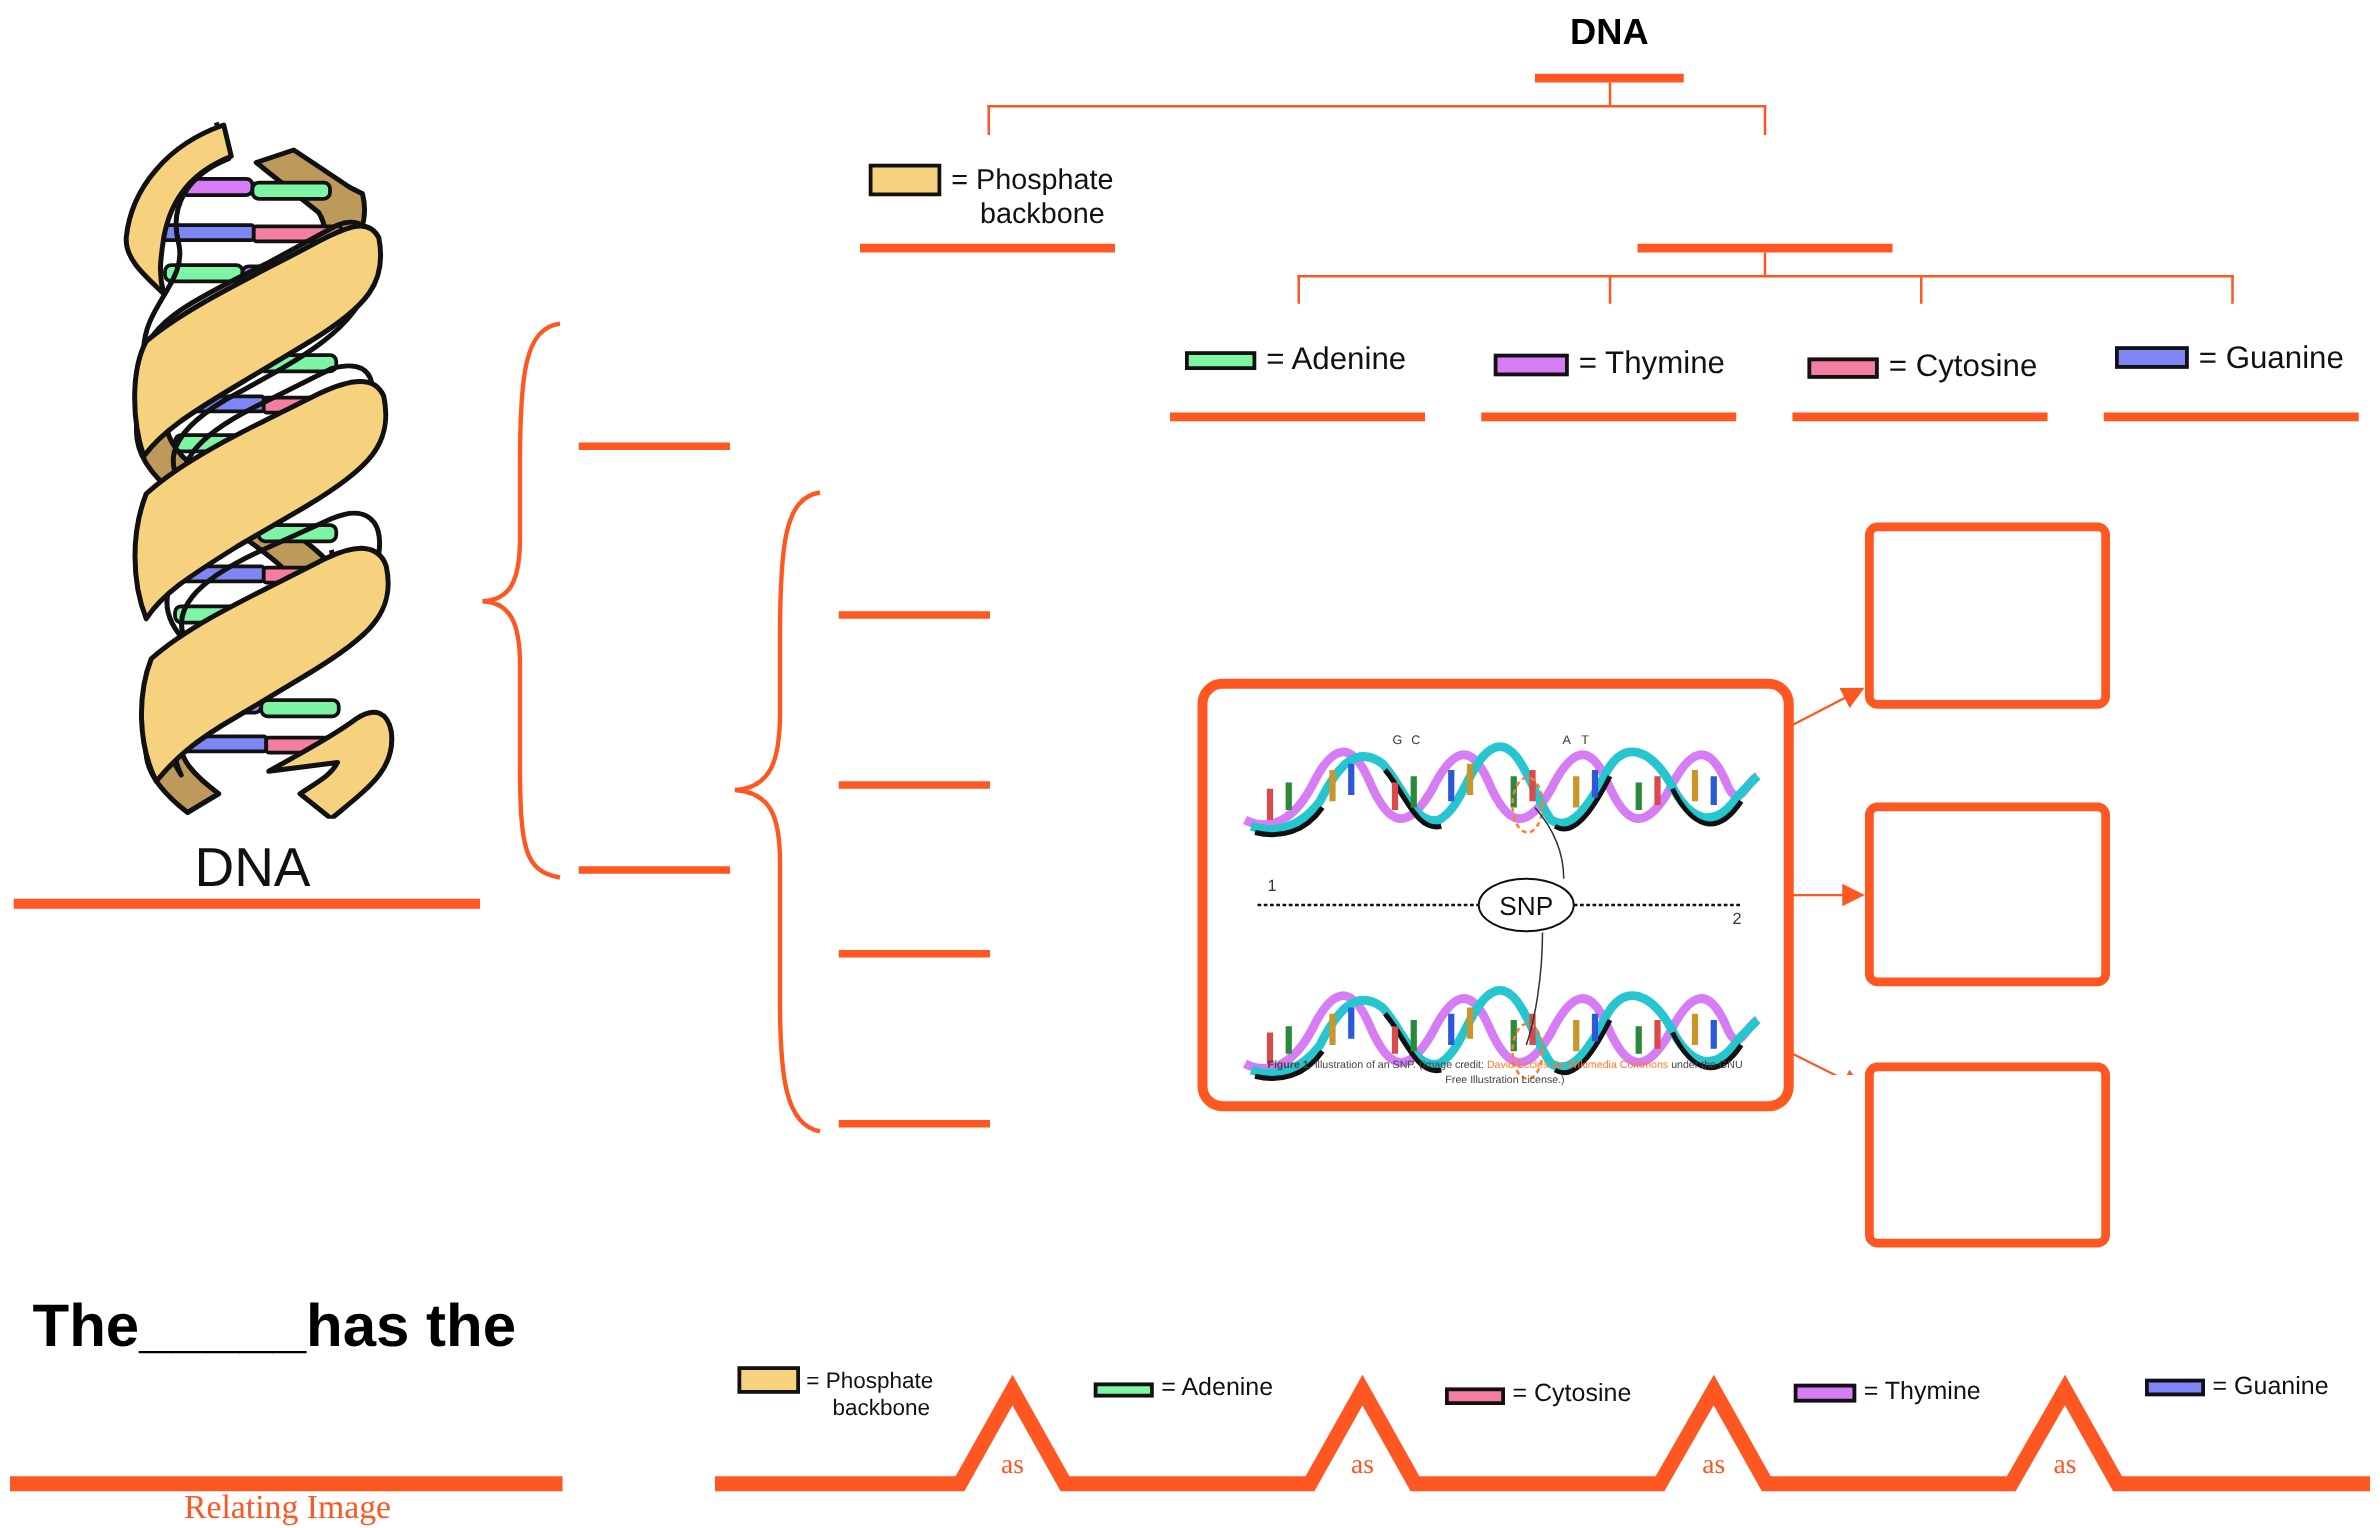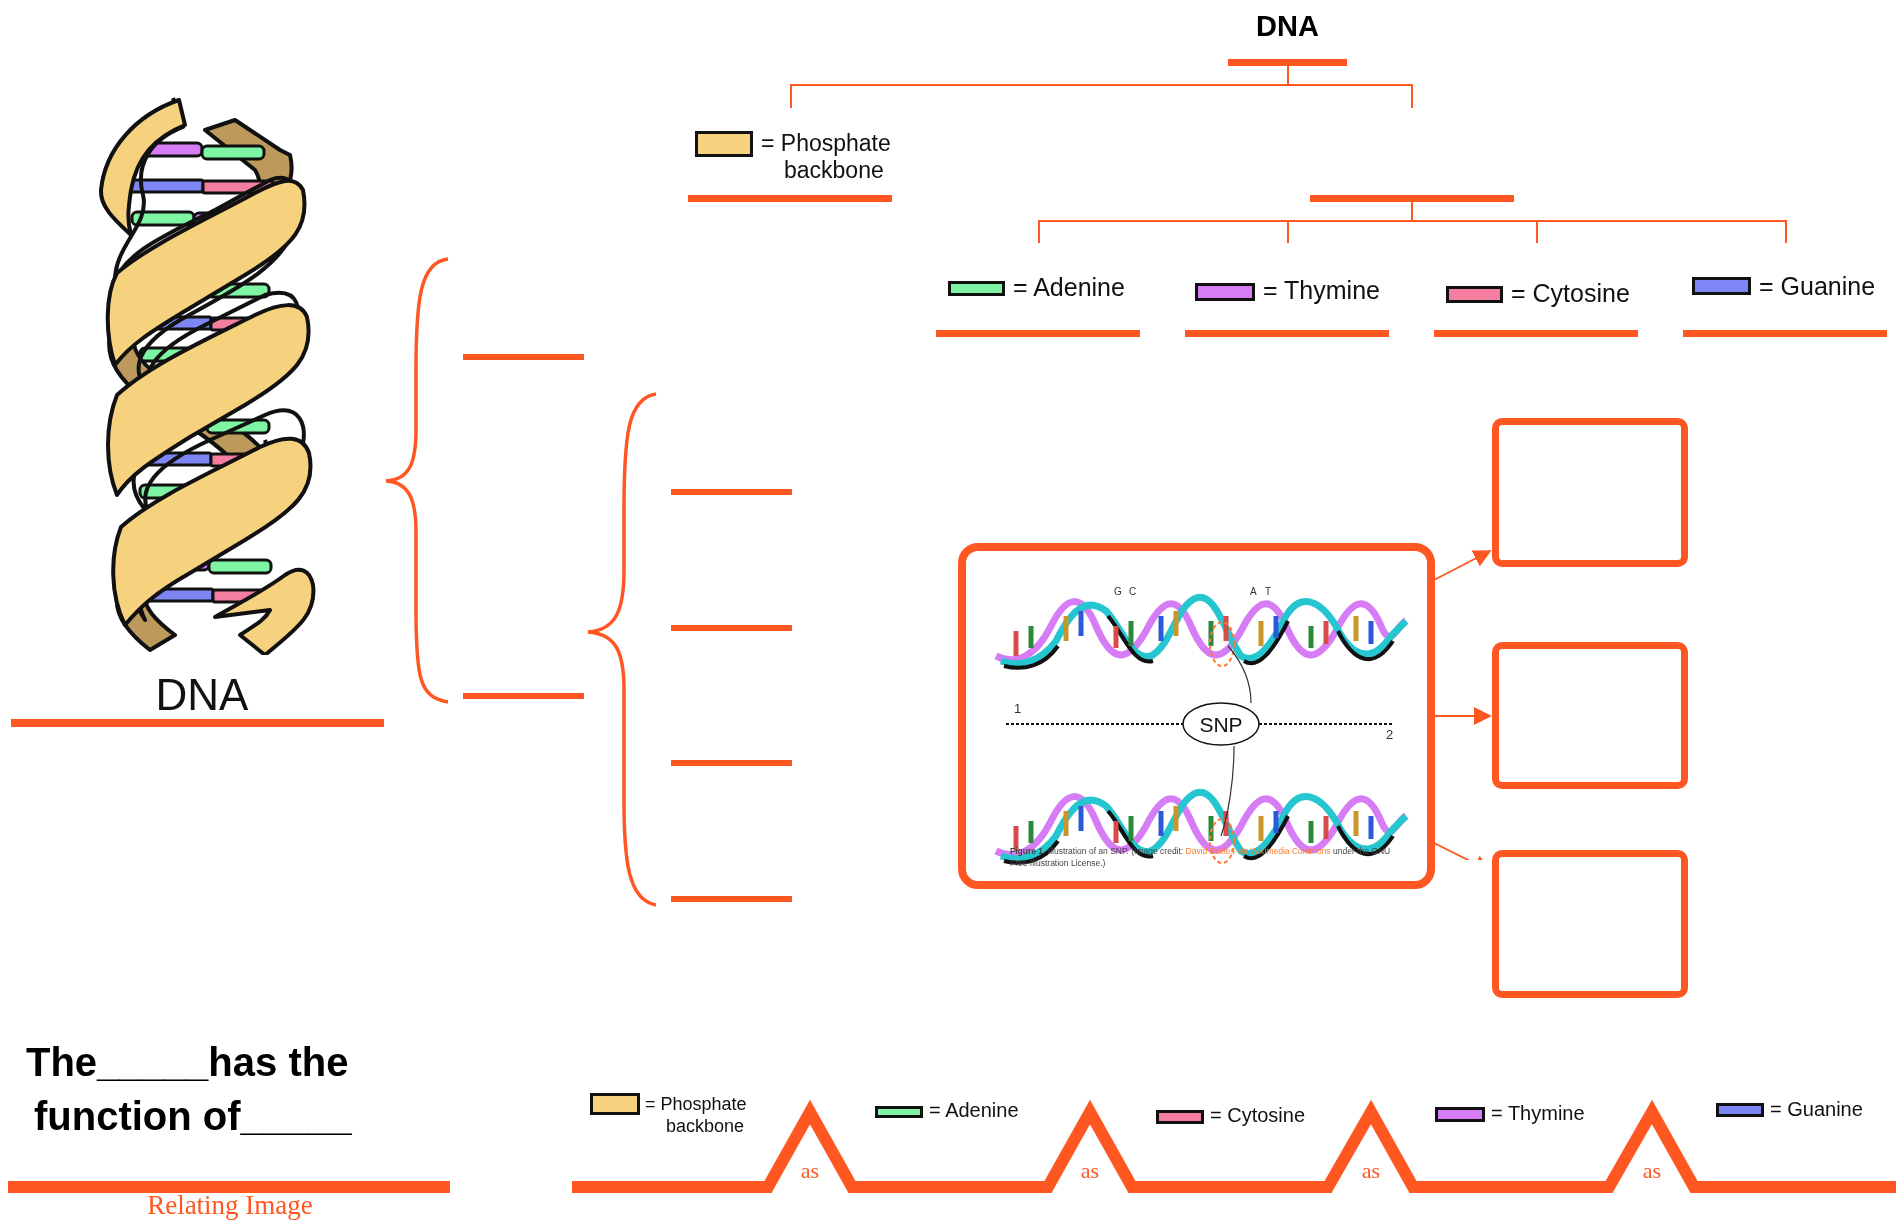--- a/index.html
+++ b/index.html
@@ -164,44 +164,43 @@
     </g>
     <ellipse cx="256" cy="93" rx="12" ry="22" fill="none" stroke="#ff7a33" stroke-width="2" stroke-dasharray="4 3"></ellipse>
     <ellipse cx="256" cy="290" rx="12" ry="22" fill="none" stroke="#ff7a33" stroke-width="2" stroke-dasharray="4 3"></ellipse>
     <line x1="40" y1="173" x2="217" y2="173" stroke="#111" stroke-width="2" stroke-dasharray="3 2"></line>
     <line x1="293" y1="173" x2="427" y2="173" stroke="#111" stroke-width="2" stroke-dasharray="3 2"></line>
     <path d="M262 95 C275 110 285 130 285 152" fill="none" stroke="#333" stroke-width="1.2"></path>
     <path d="M268 195 C268 230 262 265 255 285" fill="none" stroke="#333" stroke-width="1.2"></path>
     <ellipse cx="255" cy="173" rx="38" ry="21" fill="#fff" stroke="#111" stroke-width="1.5"></ellipse>
     <text x="255" y="181" text-anchor="middle" font-family="'DejaVu Serif', serif" font-size="21" fill="#111">SNP</text>
   </svg>
-  <div class="abs" style="left:44px;top:294px;width:420px;text-align:left;font-size:8.5px;color:#444;line-height:12px;">
+  <div class="abs" style="left:28px;top:294px;width:420px;text-align:center;font-size:8.5px;color:#444;line-height:12px;">
     <b>Figure 1.</b><span> Illustration of an SNP. (Image credit: </span><span style="color:#ff7a2a">David Eccles via Wikimedia Commons</span><span> under the GNU</span><br>
     <span>Free Illustration License.)</span>
   </div>
 </div>
 
 <svg class="abs" style="left:1430px;top:540px" width="70" height="320">
   <defs>
       <marker id="ah" markerWidth="10" markerHeight="10" refX="9" refY="5" orient="auto">
         <path d="M0 0 L10 5 L0 10 Z" fill="#ff5722"></path>
       </marker>
     </defs>
   <line x1="4" y1="40" x2="60" y2="11" stroke="#ff5722" stroke-width="1.8" marker-end="url(#ah)"></line>
   <line x1="4" y1="176" x2="60" y2="176" stroke="#ff5722" stroke-width="1.8" marker-end="url(#ah)"></line>
   <line x1="4" y1="303" x2="60" y2="331" stroke="#ff5722" stroke-width="1.8" marker-end="url(#ah)"></line>
 </svg>
 
 <div class="box" style="left:1492px;top:418px;width:196px;height:149px;"></div>
 <div class="box" style="left:1492px;top:642px;width:196px;height:147px;"></div>
 <div class="box" style="left:1492px;top:850px;width:196px;height:148px;"></div>
 
-<div class="abs" style="left:20px;top:1035px;width:440px;font-size:40px;font-weight:bold;line-height:54px;">
+<div class="abs" style="left:20px;top:1035px;width:440px;font-size:48px;font-weight:bold;line-height:54px;">
   <div style="padding-left:6px;">The_____has the</div>
-  <div style="padding-left:14px;">function of_____</div>
 </div>
 <div class="bar" style="left:8px;top:1181px;width:442px;height:12px;"></div>
 <div class="abs" style="left:0;top:1190px;width:460px;text-align:center;font-family:'Liberation Serif', serif;font-size:27px;color:#ff5722;">Relating Image</div>
 
 <svg class="abs" style="left:560px;top:1090px" width="1344" height="132">
   <polyline points="12,97 208,97 250,22 292,97 488,97 530,22 572,97 768,97 811,22 853,97 1049,97 1092,22 1134,97 1336,97" fill="none" stroke="#ff5722" stroke-width="12" stroke-linejoin="miter"></polyline>
 </svg>
 <div class="abs" style="left:790px;top:1158px;width:40px;text-align:center;font-family:'Liberation Serif', serif;font-size:22px;color:#ff5722;">as</div>
 <div class="abs" style="left:1070px;top:1158px;width:40px;text-align:center;font-family:'Liberation Serif', serif;font-size:22px;color:#ff5722;">as</div>
 <div class="abs" style="left:1351px;top:1158px;width:40px;text-align:center;font-family:'Liberation Serif', serif;font-size:22px;color:#ff5722;">as</div>

